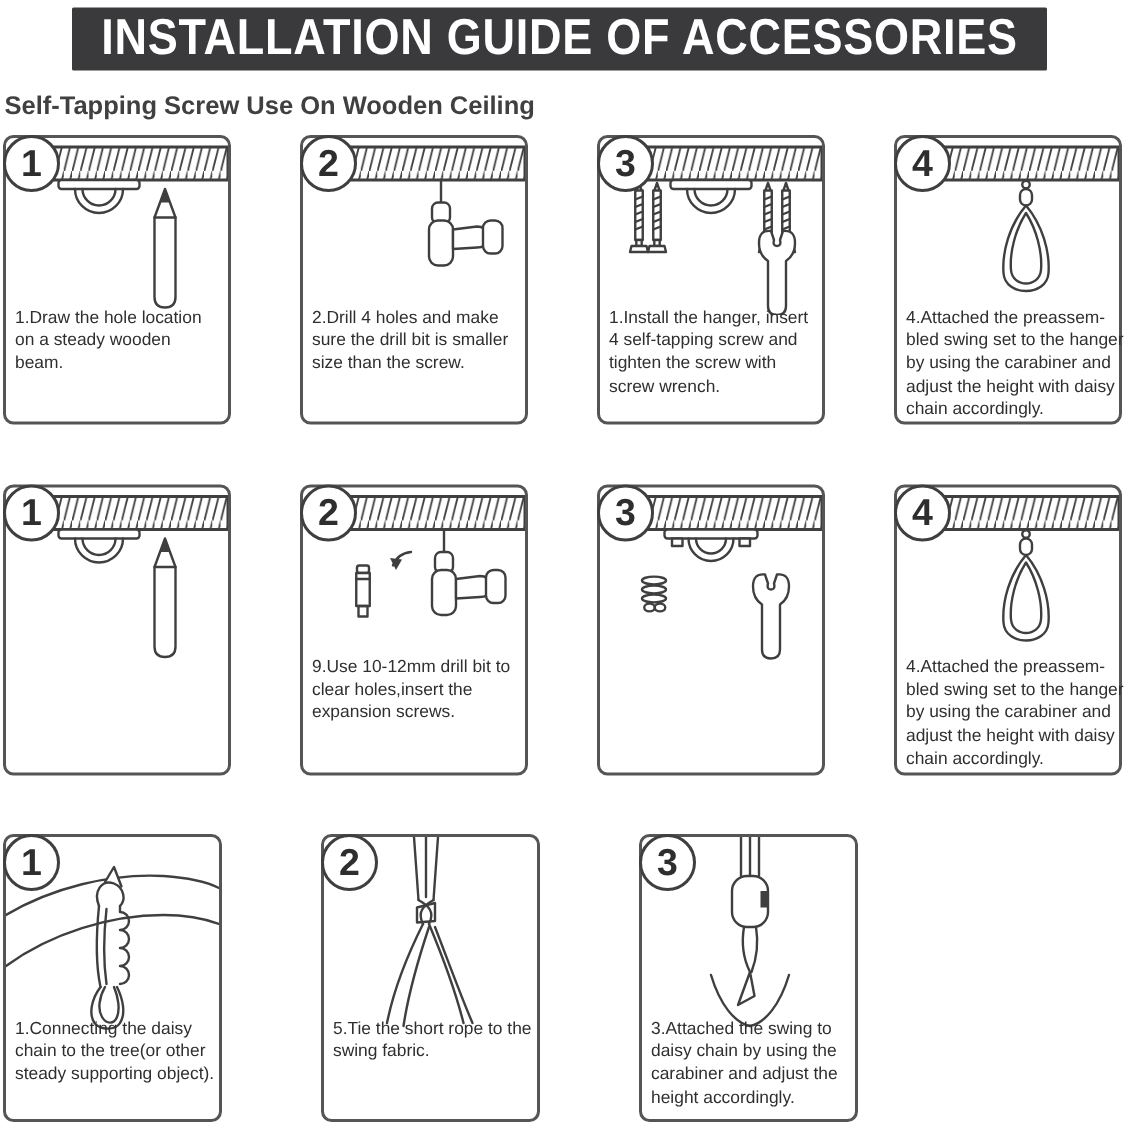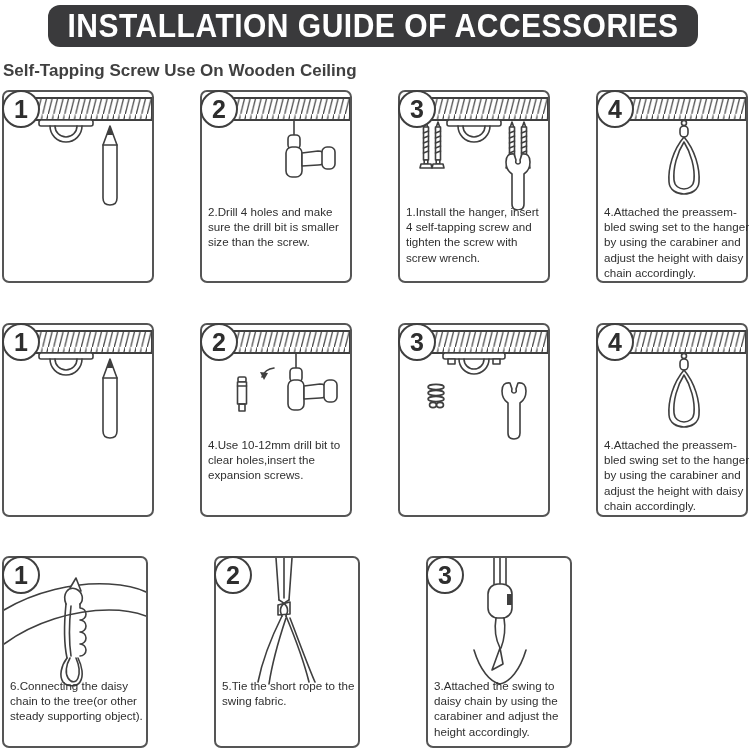--- a/index.html
+++ b/index.html
@@ -1,21 +1,21 @@
 <!DOCTYPE html>
 <html><head>
 <meta charset="utf-8">
 <style>
   html,body{margin:0;padding:0;background:#ffffff;}
   #page{position:relative;width:750px;height:750px;background:#fff;
         font-family:"Liberation Sans","DejaVu Sans",sans-serif;overflow:hidden;}
 
   
   .banner{position:absolute;left:48px;top:5px;width:650px;height:42px;
-          background:#3a3a3c;border-radius:12px;display:flex;align-items:center;justify-content:center;}
+          background:#3a3a3c;border-radius:1px;display:flex;align-items:center;justify-content:center;}
   .banner span{color:#ffffff;font-weight:700;font-size:30px;letter-spacing:.5px;
                transform:scale(1.0,1.12);white-space:nowrap;}
 
   .sec-title{position:absolute;left:3px;font-size:17px;font-weight:700;color:#404040;white-space:nowrap;}
   #t1{top:61px}#t2{top:295px}#t3{top:526px}
 
   .row{position:absolute;display:flex;justify-content:space-between;}
   #r1{left:2px;top:90px;width:746px;height:193px;}
   #r2{left:2px;top:323px;width:746px;height:194px;}
   #r3{left:2px;top:556px;width:570px;height:192px;}
@@ -120,20 +120,23 @@
   <div class="sec-title" id="t1">Self-Tapping Screw Use On Wooden Ceiling</div>
   <div class="row" id="r1">
 
     <div class="panel">
       <div class="badge">1</div>
       <svg class="illus" width="148" height="118" viewBox="0 0 148 118">
         <use href="#g-beam"></use>
           <use href="#g-hanger" transform="translate(62,28)"></use>
           <use href="#g-pencil" transform="translate(106,34)"></use>
       </svg>
+      <div class="cap">1.Draw the hole location
+on a steady wooden
+beam.</div>
     </div>
 
     <div class="panel">
       <div class="badge">2</div>
       <svg class="illus" width="148" height="118" viewBox="0 0 148 118">
         <use href="#g-beam"></use>
           <use href="#g-drill" transform="translate(92,28)"></use>
       </svg>
       <div class="cap">2.Drill 4 holes and make
 sure the drill bit is smaller
@@ -183,21 +186,21 @@
     </div>
 
     <div class="panel">
       <div class="badge">2</div>
       <svg class="illus" width="148" height="118" viewBox="0 0 148 118">
         <use href="#g-beam"></use>
           <use href="#g-anchor" transform="translate(40,52)"></use>
         <use href="#g-arrow" transform="translate(60,42)"></use>
           <use href="#g-drill" transform="translate(94,28)"></use>
       </svg>
-      <div class="cap">4.Use 10-12mm drill bit to
+      <div class="cap">9.Use 10-12mm drill bit to
 clear holes,insert the
 expansion screws.</div>
     </div>
 
     <div class="panel">
       <div class="badge">3</div>
       <svg class="illus" width="148" height="118" viewBox="0 0 148 118">
         <use href="#g-beam"></use>
           <use href="#g-hook" transform="translate(74,28)"></use>
         <use href="#g-spring" transform="translate(36,62)"></use>
@@ -227,21 +230,21 @@
         <path class="ln" d="M0,52 C30,34 70,24 105,26 C120,27 134,30 142,34"></path>
         <path class="ln" d="M0,86 C30,64 70,52 105,52 C122,52 134,55 142,58"></path>
         <path class="ln wf" d="M66,30 L72,20 L77,33"></path>
         <path class="ln" d="M62,46 C58,36 64,28 72,31 C79,34 80,42 76,46"></path>
         <path class="ln" d="M62,46 C60,66 60,86 63,100"></path>
         <path class="ln" d="M67,48 C65,66 65,84 67,98"></path>
         <path class="ln" d="M76,46 L76,50 A6,6 0 0 1 76,62 A6,6 0 0 1 76,74 A6,6 0 0 1 76,86 A6,6 0 0 1 76,98"></path>
         <path class="ln" d="M63,100 C57,108 55,118 59,124 C63,129 73,129 76,124 C80,118 78,108 74,100"></path>
         <path class="ln" d="M66,100 C62,107 61,115 64,120 C67,125 72,125 74,120 C76,115 75,107 72,100"></path>
       </svg>
-      <div class="cap">6.Connecting the daisy
+      <div class="cap">1.Connecting the daisy
 chain to the tree(or other
 steady supporting object).</div>
     </div>
 
     <div class="panel">
       <div class="badge">2</div>
       <svg class="illus" width="142" height="130" viewBox="0 0 142 130">
         <path class="ln" d="M60,0 L63,42 M76,0 L73,42 M68,0 L68,40"></path>
         <path class="ln wf" d="M62,47 L74,44 L74,56 L62,57 Z"></path>
         <path class="ln" d="M63,42 C70,46 74,50 70,58"></path>

